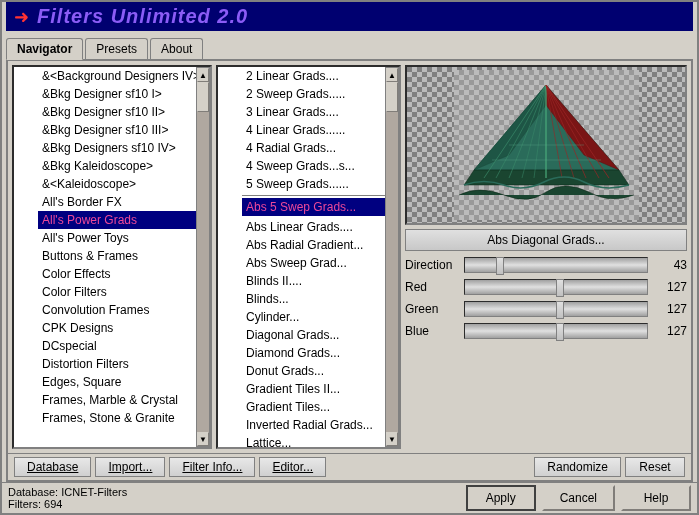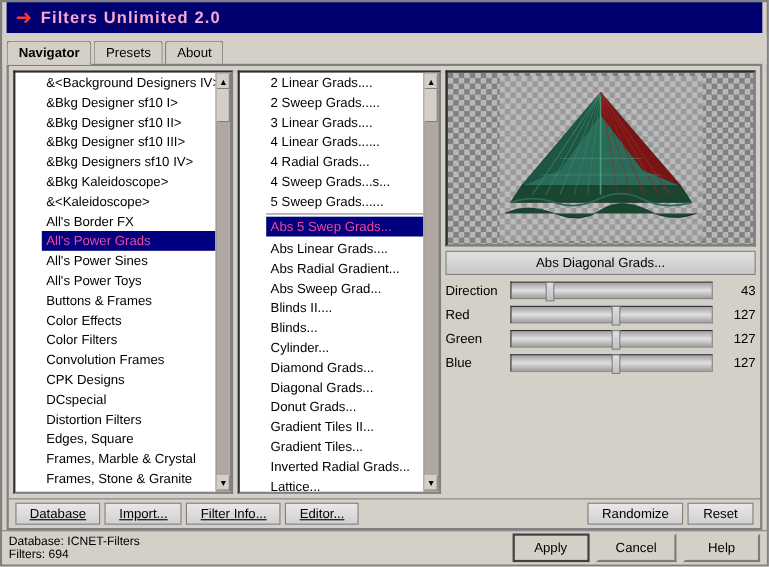--- a/index.html
+++ b/index.html
@@ -284,23 +284,24 @@
       background: #000070;
       margin: 0 4px 2px 4px;
       padding: 3px 8px;
       flex-shrink: 0;
     }
     .header-arrow {
       font-size: 18px;
       margin-right: 8px;
     }
     .header-title {
+      font-style: italic;
       font-weight: bold;
-      font-size: 15px;
-      color: #f9a8d4;
+      font-size: 20px;
+      color: #8b5cf6;
       letter-spacing: 1px;
     }
   </style>
 </head>
 <body>
 
 <div class="window">
 
   <div class="header-wrapper">
     <span class="header-arrow" style="color:#ff3333;">➜</span>
@@ -328,21 +329,20 @@
           <div class="list-content" id="left-list">
           <div class="list-item">&amp;&lt;Background Designers IV&gt;</div>
               <div class="list-item">&amp;Bkg Designer sf10 I&gt;</div>
               <div class="list-item">&amp;Bkg Designer sf10 II&gt;</div>
               <div class="list-item">&amp;Bkg Designer sf10 III&gt;</div>
               <div class="list-item">&amp;Bkg Designers sf10 IV&gt;</div>
               <div class="list-item">&amp;Bkg Kaleidoscope&gt;</div>
               <div class="list-item">&amp;&lt;Kaleidoscope&gt;</div>
               <div class="list-item">All's Border FX</div>
               <div class="list-item highlighted">All's Power Grads</div>
-              <div class="list-item">All's Power Sines</div>
               <div class="list-item">All's Power Toys</div>
               <div class="list-item">Buttons &amp; Frames</div>
               <div class="list-item">Color Effects</div>
               <div class="list-item">Color Filters</div>
               <div class="list-item">Convolution Frames</div>
               <div class="list-item">CPK Designs</div>
               <div class="list-item">DCspecial</div>
               <div class="list-item">Distortion Filters</div>
               <div class="list-item">Edges, Square</div>
               <div class="list-item">Frames, Marble &amp; Crystal</div>
@@ -370,22 +370,22 @@
               <div class="list-item">5 Sweep Grads......</div>
               <div class="separator-line"></div>
               <div class="list-item highlighted">Abs 5 Swep Grads...</div>
               <div class="list-item"></div>
               <div class="list-item">Abs Linear Grads....</div>
               <div class="list-item">Abs Radial Gradient...</div>
               <div class="list-item">Abs Sweep Grad...</div>
               <div class="list-item">Blinds II....</div>
               <div class="list-item">Blinds...</div>
               <div class="list-item">Cylinder...</div>
+              <div class="list-item">Diagonal Grads...</div>
               <div class="list-item">Diamond Grads...</div>
-              <div class="list-item">Diagonal Grads...</div>
               <div class="list-item">Donut Grads...</div>
               <div class="list-item">Gradient Tiles II...</div>
               <div class="list-item">Gradient Tiles...</div>
               <div class="list-item">Inverted Radial Grads...</div>
               <div class="list-item">Lattice...</div>
             </div>
           <div class="scrollbar">
             <div class="scroll-btn">▲</div>
             <div class="scroll-track">
               <div class="scroll-thumb"></div>

